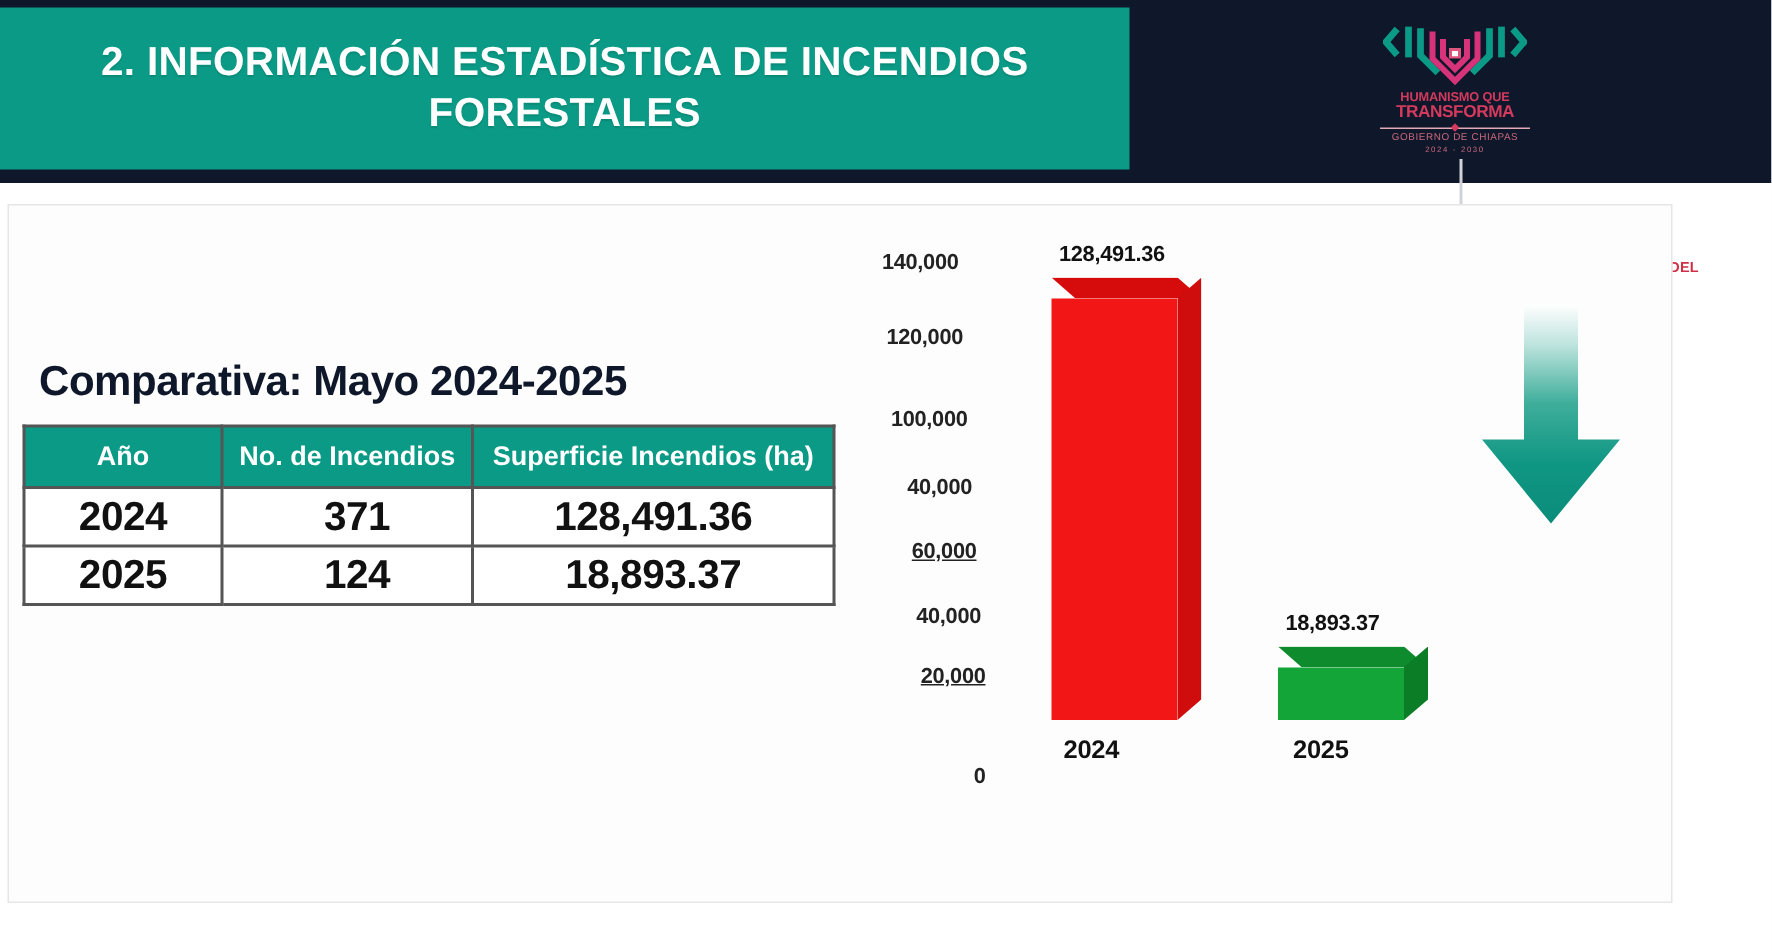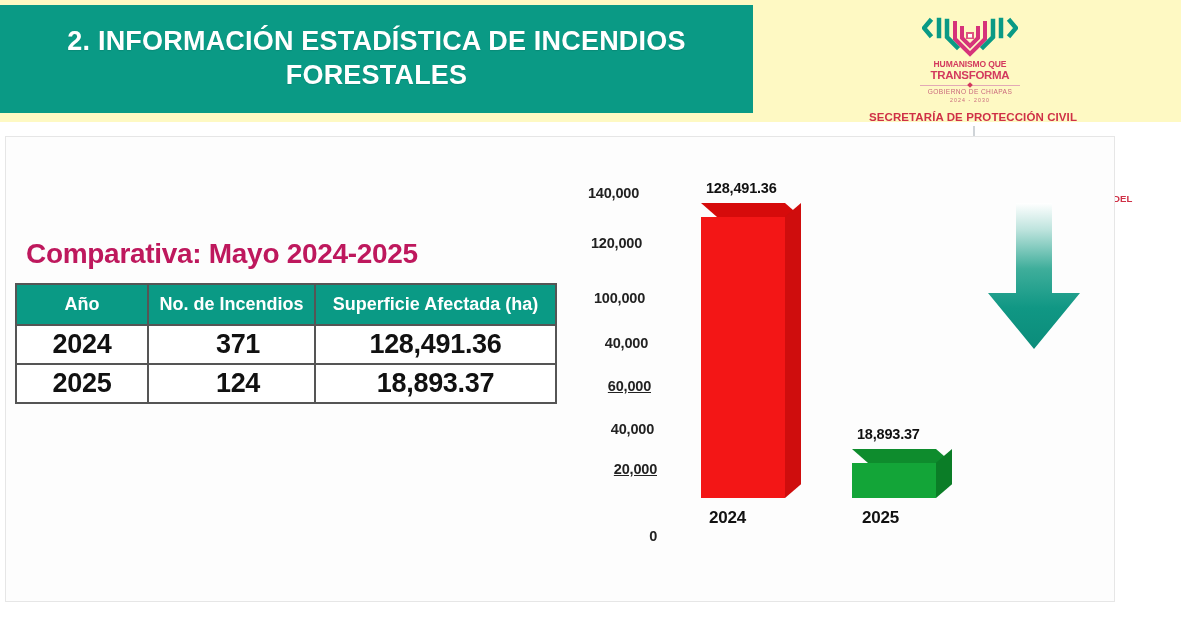--- a/index.html
+++ b/index.html
@@ -7,21 +7,21 @@
     width:1181px;height:634px;
     background:#ffffff;
     font-family:"Liberation Sans", sans-serif;
     overflow:hidden;
     position:relative;
   }
 
   
   #header{
     position:absolute;left:0;top:0;width:1181px;height:122px;
-    background:#fef9c3;
+    background:#0f172a;
   }
   #title-banner{
     position:absolute;left:0;top:5px;width:753px;height:108px;
     background:#0a9a85;
     display:flex;align-items:center;justify-content:center;
   }
   #title-text{
     color:#ffffff;
     font-size:27px;
     font-weight:bold;
@@ -83,21 +83,21 @@
 
   
   #panel{
     position:absolute;left:5px;top:136px;width:1108px;height:464px;
     background:#fdfdfd;border:1px solid #e6e6e6;
   }
 
   
   #table-title{
     position:absolute;left:20px;top:101px;
-    font-size:28px;font-weight:bold;color:#be185d;letter-spacing:-.3px;
+    font-size:28px;font-weight:bold;color:#0f172a;letter-spacing:-.3px;
   }
   #stats-table{
     position:absolute;left:9px;top:146px;width:542px;
     border-collapse:collapse;
     border:2px solid #555;
   }
   #stats-table th{
     background:#0a9a85;color:#fff;
     font-size:18px;font-weight:bold;line-height:1.18;
     padding:9px 4px;text-align:center;
@@ -108,21 +108,21 @@
     font-size:27px;font-weight:bold;
     text-align:center;padding:3px 6px;
     border:2px solid #555;
     letter-spacing:-.3px;
   }
   #stats-table td.year{width:118px;}
   #stats-table td.count{width:140px;padding-left:19px;}
 
   
   #chart{
-    position:absolute;left:555px;top:36px;width:420px;height:420px;
+    position:absolute;left:555px;top:18px;width:420px;height:420px;
   }
   .ytick{
     position:absolute;text-align:right;width:78px;
     font-size:14.5px;font-weight:bold;color:#222;letter-spacing:-.2px;
   }
   .bar3d{position:absolute;}
   .bar3d .face{position:absolute;left:0;bottom:0;width:100%;}
   .bar3d .top{position:absolute;left:0;top:0;width:100%;}
   .bar3d .side{position:absolute;top:0;right:0;}
   .bar-val{
@@ -176,38 +176,37 @@
       </svg>
       <div id="gov-name">
         <span class="l1">HUMANISMO QUE</span><br>
         <span class="l2">TRANSFORMA</span>
       </div>
       <div id="gov-rule"></div>
       <div id="gov-sub">GOBIERNO DE CHIAPAS</div>
       <div id="gov-years">2024 - 2030</div>
     </div>
 
-    <div id="spc-text">SECRETARÍA DE PROTECCIÓN CIVIL</div>
 
     <div id="divider"></div>
 
     <div id="inst-text">INSTITUTO PARA LA GESTIÓN INTEGRAL DE RIESGOS DE DESASTRES DEL ESTADO DE CHIAPAS</div>
   </div>
 </div>
 
 <div id="panel">
 
   <div id="table-title">Comparativa: Mayo 2024-2025</div>
 
   <table id="stats-table">
     <thead>
       <tr>
         <th>Año</th>
         <th>No. de Incendios</th>
-        <th>Superficie Afectada (ha)</th>
+        <th>Superficie Incendios (ha)</th>
       </tr>
     </thead>
     <tbody>
       <tr>
         <td class="year">2024</td>
         <td class="count">371</td>
         <td>128,491.36</td>
       </tr>
       <tr>
         <td class="year">2025</td>

